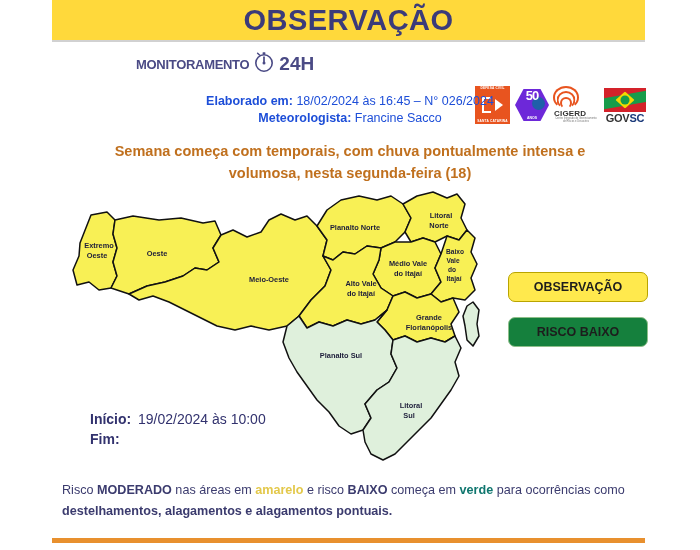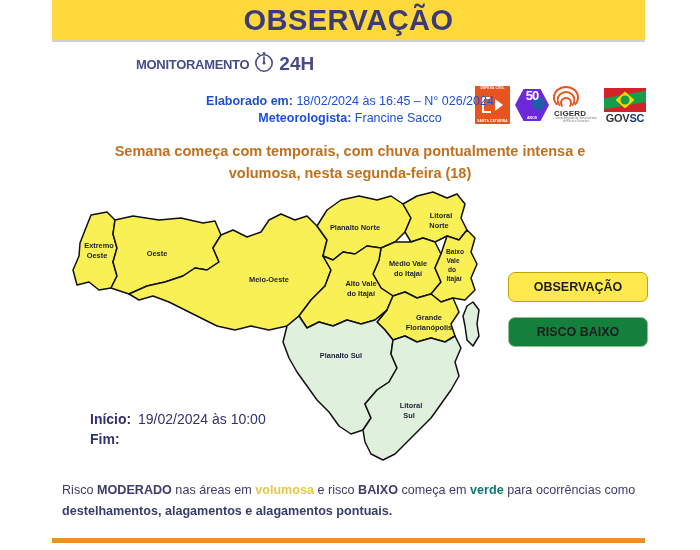--- a/index.html
+++ b/index.html
@@ -243,17 +243,17 @@
     <span class="k">Fim:</span>
   </div>
 </div>
 
 <div class="legend">
   <div class="lgbox obs">OBSERVAÇÃO</div>
   <div class="lgbox baixo">RISCO BAIXO</div>
 </div>
 
 <div class="foot">
-  <span>Risco </span><b>MODERADO</b><span> nas áreas em </span><span class="amarelo">volumosa</span><span> e risco </span><b>BAIXO</b><span> começa em </span><span class="verde">verde</span><span> para ocorrências</span>
+  <span>Risco </span><b>MODERADO</b><span> nas áreas em </span><span class="amarelo">amarelo</span><span> e risco </span><b>BAIXO</b><span> começa em </span><span class="verde">verde</span><span> para ocorrências</span>
   <span>como </span><b>destelhamentos, alagamentos e alagamentos pontuais.</b>
 </div>
 
 <div class="divider"></div>
 
 </body></html>

